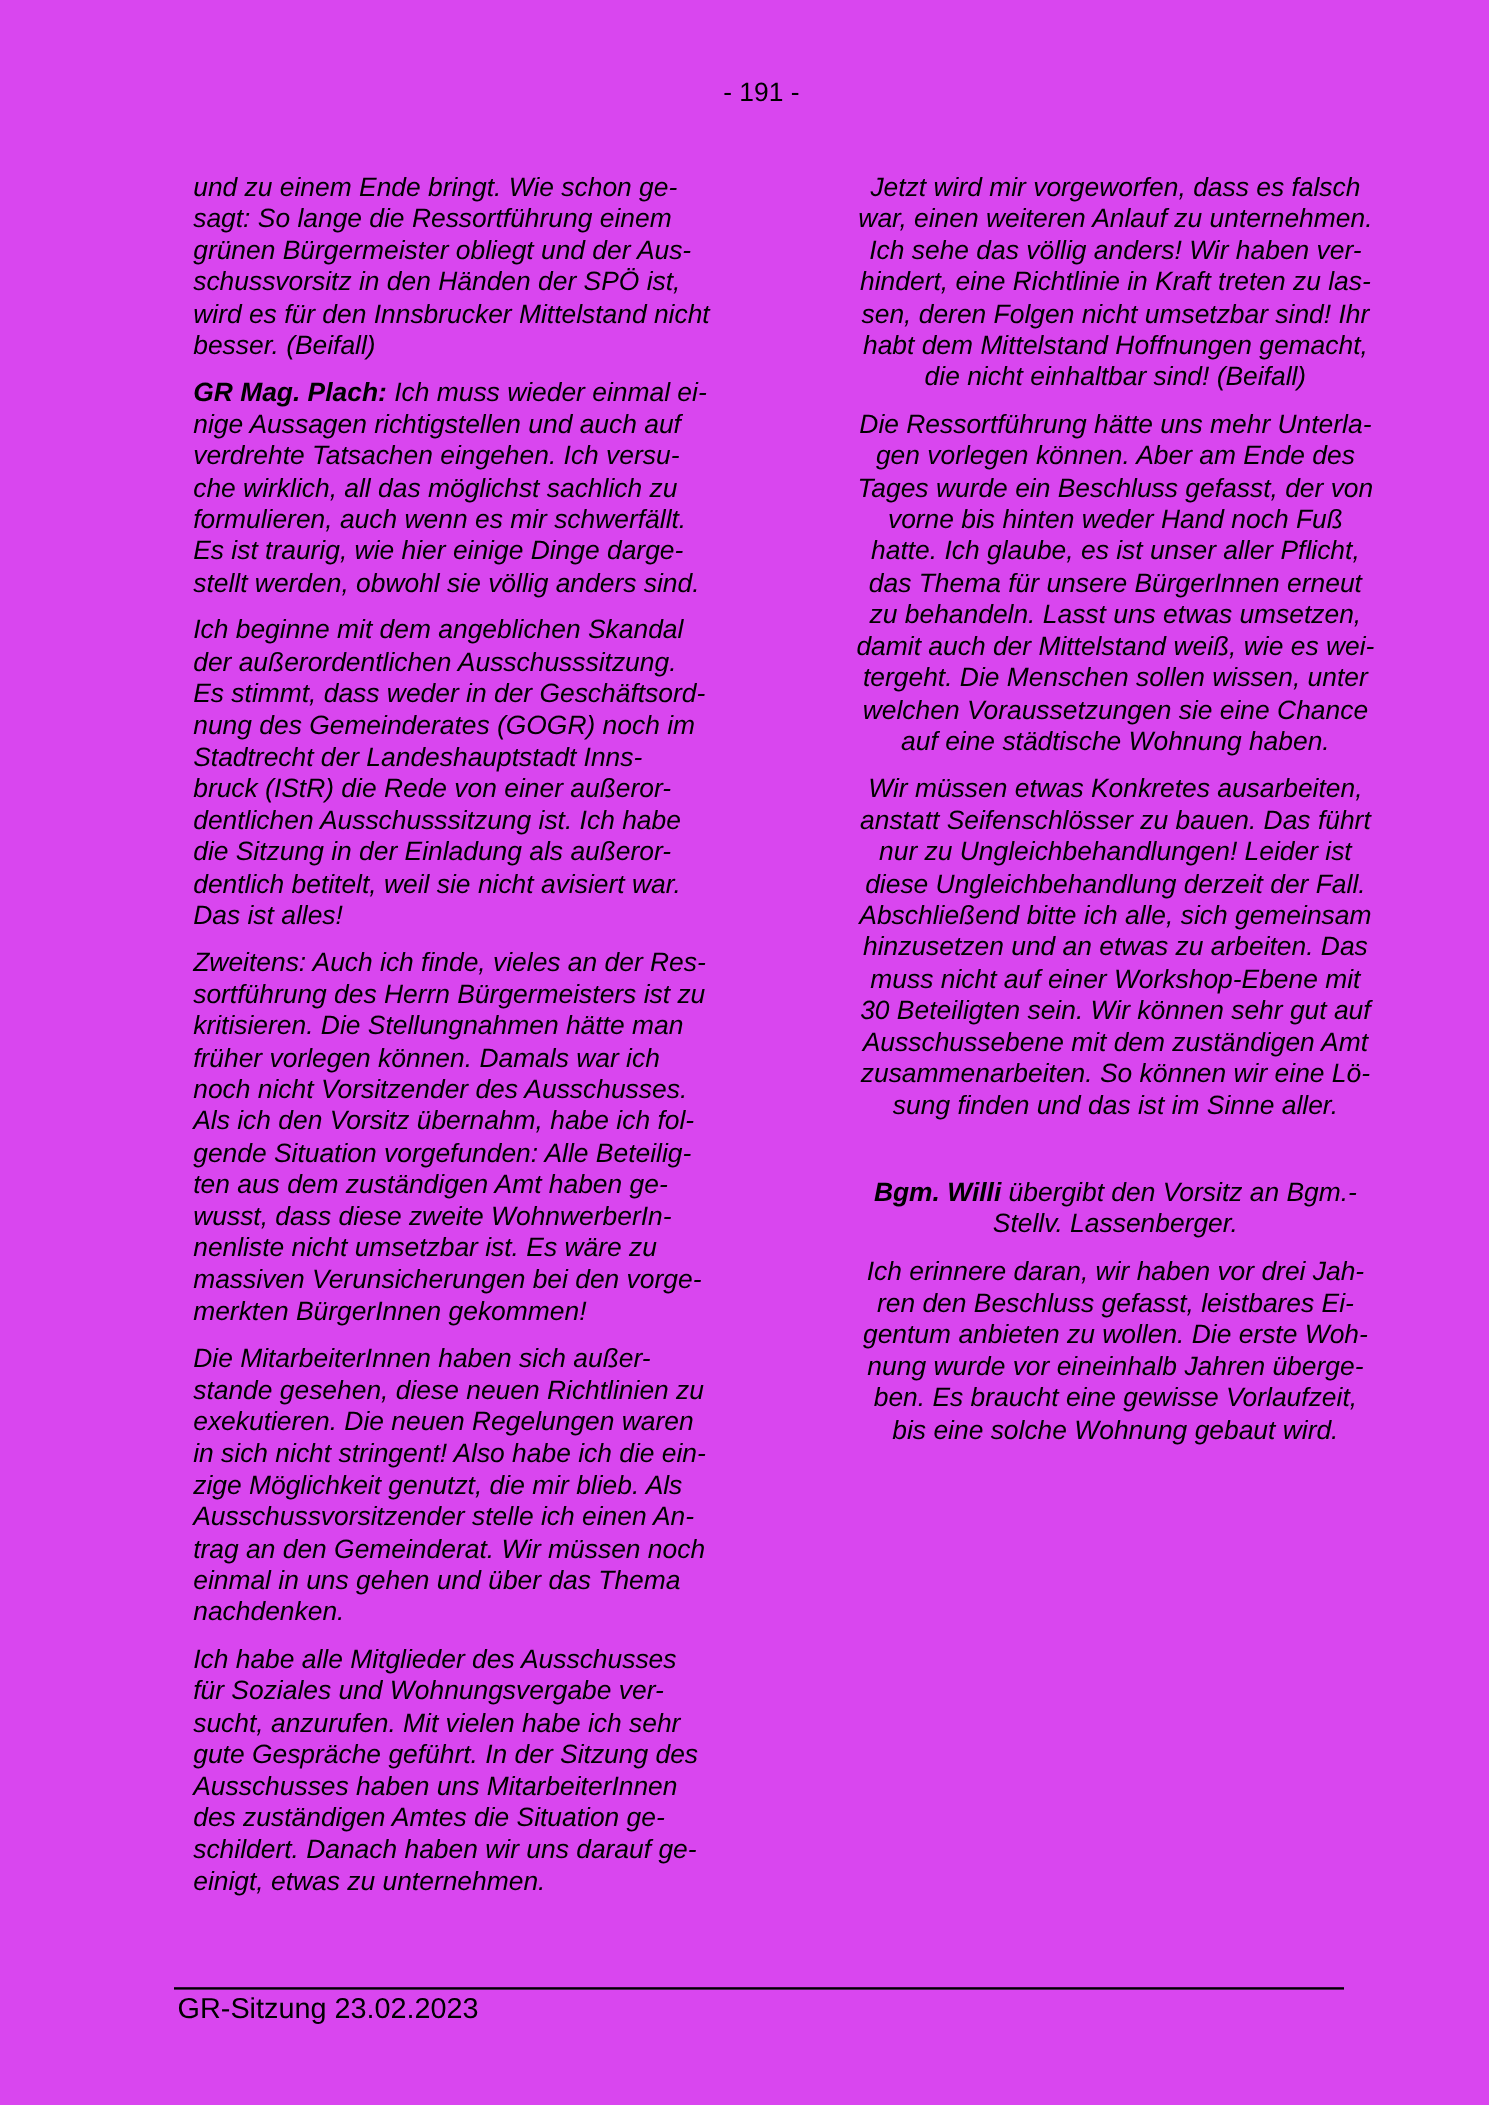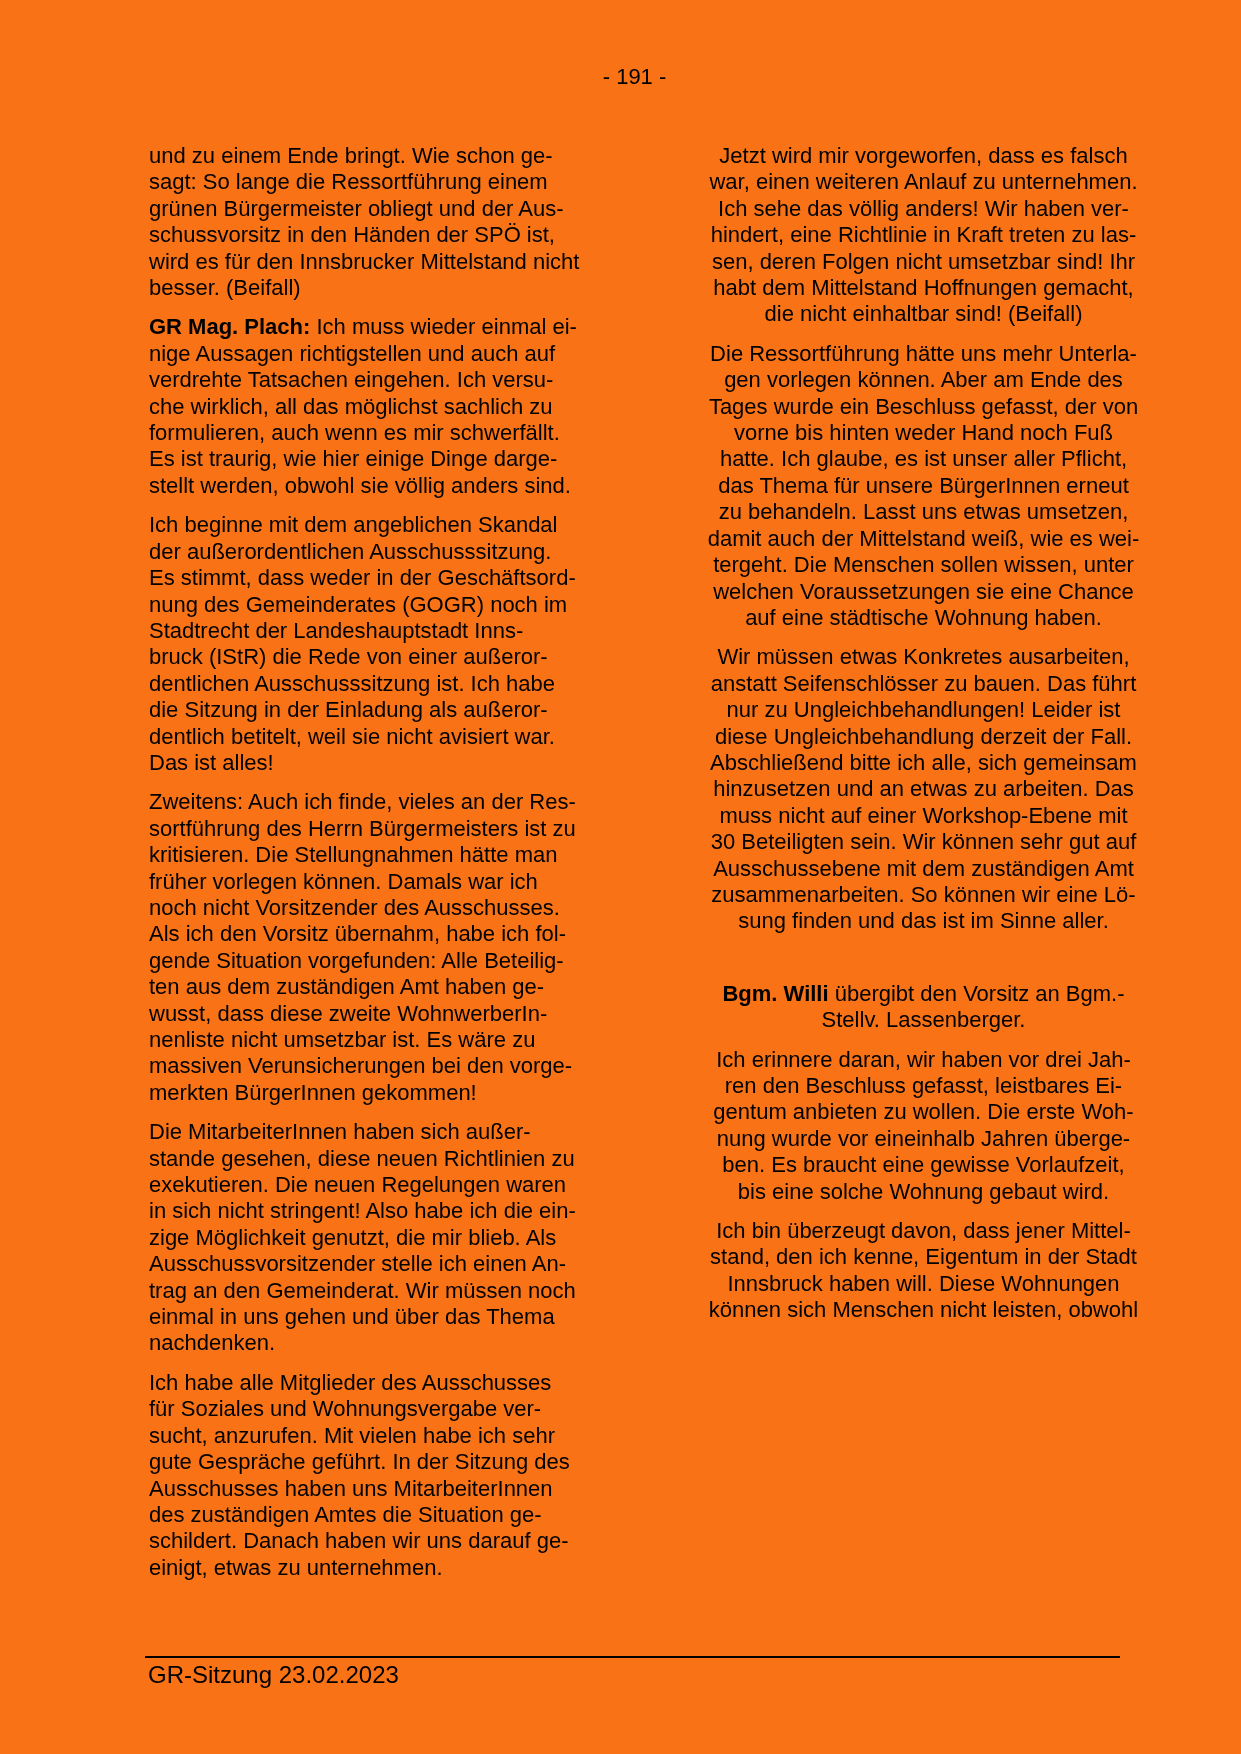--- a/index.html
+++ b/index.html
@@ -4,21 +4,21 @@
 <style>
   html, body {
     margin: 0;
     padding: 0;
     background: #ffffff;
   }
   .page {
     position: relative;
     width: 1241px;
     height: 1754px;
-    background: #f97316;
+    background: #d946ef;
     font-family: "Liberation Sans", "DejaVu Sans", sans-serif;
     color: #000000;
   }
   .page-number {
     position: absolute;
     left: 149px;
     top: 64px;
     width: 971px;
     text-align: center;
     font-size: 22px;
@@ -34,22 +34,23 @@
   .column-left {
     left: 149px;
     width: 515px;
   }
   .column-right {
     left: 661px;
     width: 525px;
     text-align: center;
   }
   .para {
-    margin: 0 0 13px 0;
+    margin: 0 0 13px 12px;
     white-space: pre-line;
+    font-style: italic;
   }
   .para strong {
     font-weight: bold;
   }
   .gap-before {
     margin-top: 46px;
   }
   .footer-rule {
     position: absolute;
     left: 145px;
@@ -160,22 +161,18 @@
 zusammenarbeiten. So können wir eine Lö-
 sung finden und das ist im Sinne aller.</p>
     <p class="para gap-before"><strong>Bgm. Willi</strong><span> übergibt den Vorsitz an Bgm.-
 Stellv. Lassenberger.</span></p>
     <p class="para">Ich erinnere daran, wir haben vor drei Jah-
 ren den Beschluss gefasst, leistbares Ei-
 gentum anbieten zu wollen. Die erste Woh-
 nung wurde vor eineinhalb Jahren überge-
 ben. Es braucht eine gewisse Vorlaufzeit,
 bis eine solche Wohnung gebaut wird.</p>
-    <p class="para">Ich bin überzeugt davon, dass jener Mittel-
-stand, den ich kenne, Eigentum in der Stadt
-Innsbruck haben will. Diese Wohnungen
-können sich Menschen nicht leisten, obwohl</p>
   </div>
 
   <div class="footer-rule"></div>
   <div class="footer-text">GR-Sitzung 23.02.2023</div>
 
 </div>
 
 </body></html>

